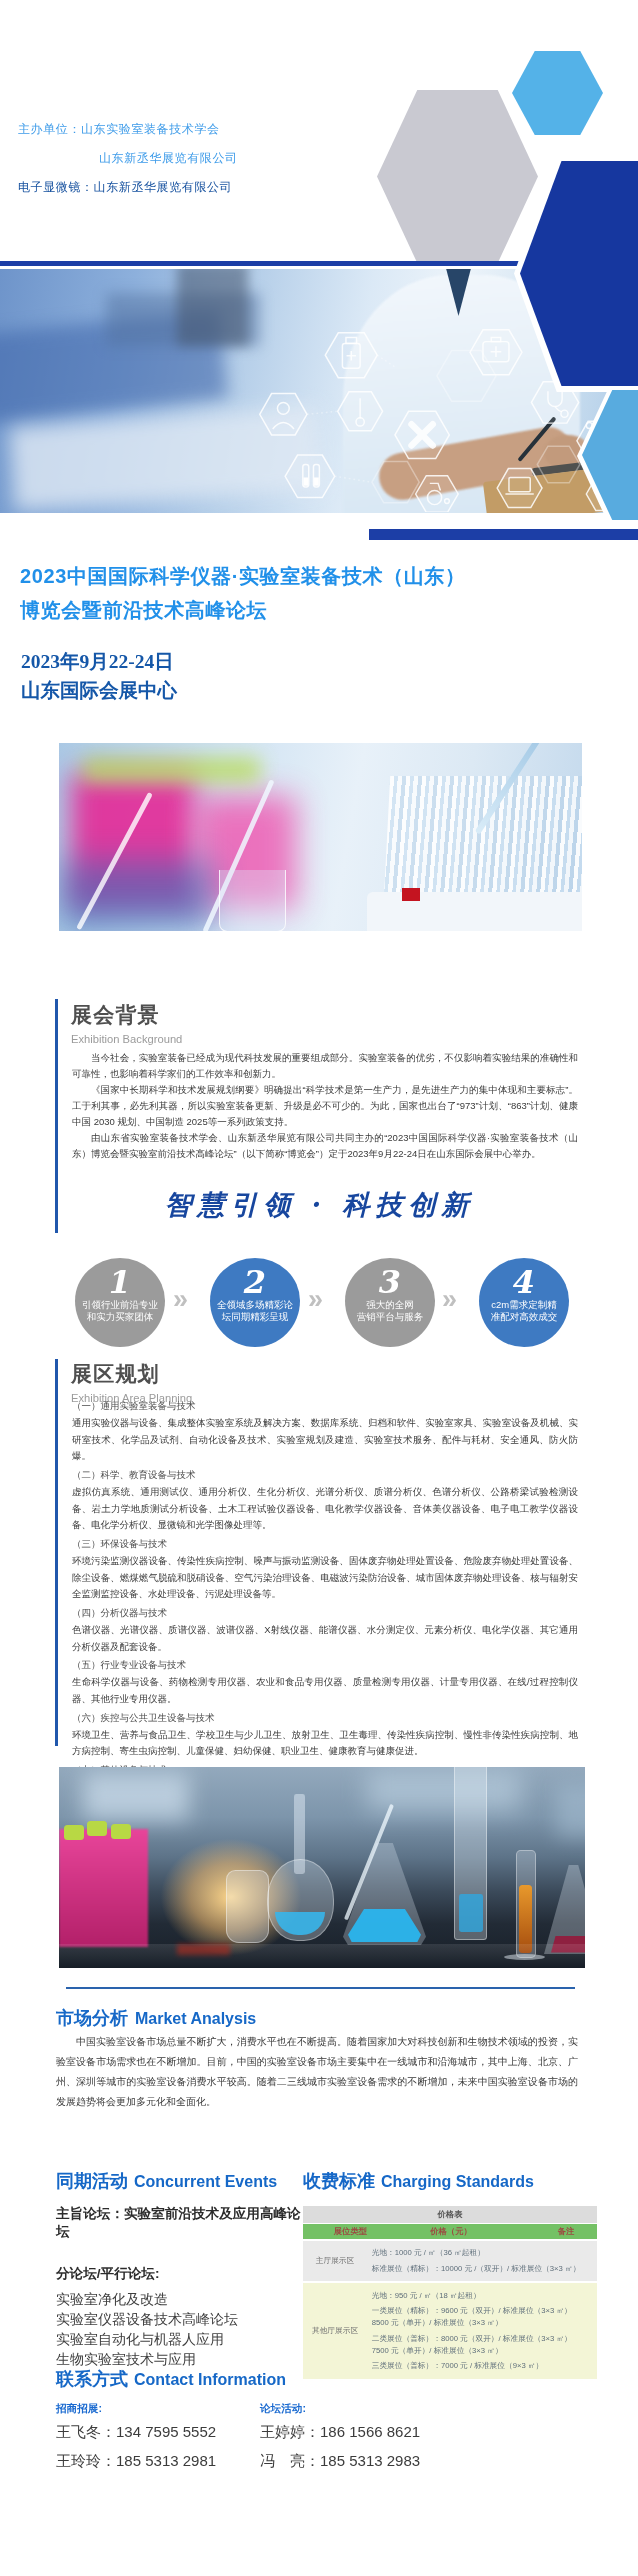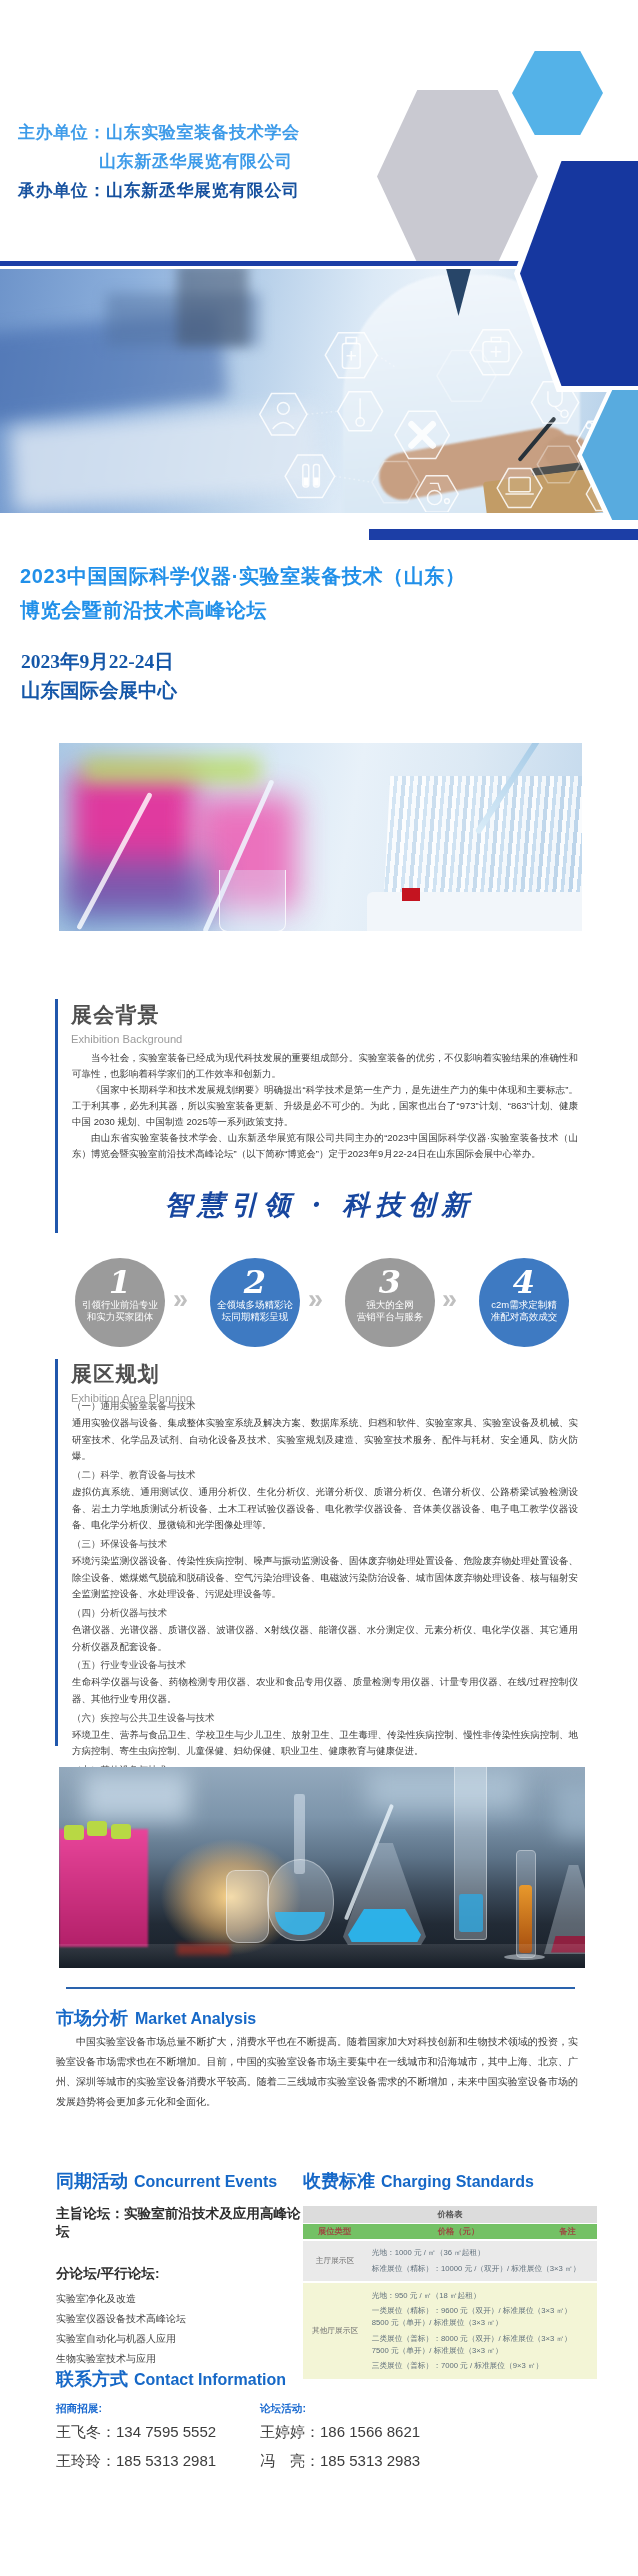--- a/index.html
+++ b/index.html
@@ -1,21 +1,21 @@
 <!DOCTYPE html>
 <html style="font-size:9.5px"><head>
 <meta charset="utf-8">
 <style>
   html,body{margin:0;padding:0;background:#fff;}
   .page{position:relative;width:639px;height:2576px;background:#fff;overflow:hidden;
         font-family:"Liberation Sans",sans-serif;}
   .abs{position:absolute;}
 
   
-  .org-line{position:absolute;font-size:17px;font-weight:bold;letter-spacing:0.6px;white-space:nowrap;}
+  .org-line{position:absolute;font-size:12px;font-weight:normal;letter-spacing:0.6px;white-space:nowrap;}
   .c-light{color:#3D9BE9;}
   .c-dark{color:#15509E;}
 
   
   .hex-flat{clip-path:polygon(25% 0,75% 0,100% 50%,75% 100%,25% 100%,0 50%);}
   .hex-left{clip-path:polygon(0 50%,25% 0,100% 0,100% 100%,25% 100%);}
 
   
   .hero{position:absolute;left:0;top:269px;width:639px;height:244px;overflow:hidden;z-index:1;
     background:linear-gradient(100deg,#6e94ca 0%,#8db0dc 20%,#b6cfe9 38%,#dbe9f6 55%,#edf4fa 68%,#d3e4f2 82%,#a8c7e5 100%);}
@@ -116,29 +116,29 @@
 
   .market-body{line-height:20px;font-size:10px;}
 
   
   .events{position:absolute;left:56px;top:2169px;width:248px;}
   .ev-head{color:#1668c7;white-space:nowrap;}
   .ev-head .zh{font-size:18px;font-weight:bold;}
   .ev-head .en{font-size:16px;font-weight:bold;margin-left:6px;}
   .keynote{margin-top:12px;font-size:13.6px;font-weight:bold;color:#2b2b2b;}
   .forums-label{margin-top:24px;font-size:13.6px;font-weight:bold;color:#2b2b2b;}
-  .forum-item{font-size:10px;color:#3f3f3f;line-height:20px;}
+  .forum-item{font-size:14px;color:#3f3f3f;line-height:20px;}
   .forum-list{margin-top:6px;}
 
   
   .charging{position:absolute;left:303px;top:2169px;width:296px;}
   .c-table{margin-top:13px;width:294px;font-size:7.7px;}
   .t-caption{height:16.6px;background:#dcdcdc;display:flex;align-items:center;justify-content:center;font-size:8.3px;font-weight:bold;color:#555;text-align:right;}
   .t-head{display:flex;background:#74c165;height:15.4px;align-items:center;color:#9c4a41;font-weight:bold;font-size:8.3px;margin-top:1.2px;}
-  .t-head .th1{width:64px;text-align:left;padding-left:15px;}
+  .t-head .th1{width:64px;text-align:right;}
   .t-head .th2{width:168px;text-align:center;}
   .t-head .th3{width:62px;text-align:center;}
   .t-row{display:flex;margin-top:1.8px;}
   .t-zone{width:64px;display:flex;align-items:center;justify-content:center;color:#6f6f6f;flex:none;}
   .t-prices{width:230px;padding:3px 0 3px 4.7px;box-sizing:border-box;color:#5e6e7a;}
   .t-row.r1{background:#eaeaea;}
   .t-row.r2{background:#f3f5d6;}
   .pg{margin:3.5px 0;line-height:12px;}
   .pline{line-height:12px;}
 
@@ -152,21 +152,21 @@
   .hr-blue{position:absolute;left:66px;top:1987px;width:509px;height:1.8px;background:#2a63ad;}
   .bar-dark{position:absolute;background:#1c3ea6;}
 </style>
 </head>
 <body>
 
 <div class="page">
 
   <div class="org-line c-light" style="left:18px;top:121px;"><span>主办单位：</span><span>山东实验室装备技术学会</span></div>
   <div class="org-line c-light" style="left:99px;top:150px;"><span>山东新丞华展览有限公司</span></div>
-  <div class="org-line c-dark" style="left:18px;top:179px;"><span>承办单位：</span><span>山东新丞华展览有限公司</span></div>
+  <div class="org-line c-dark" style="left:18px;top:179px;"><span>电子显微镜：</span><span>山东新丞华展览有限公司</span></div>
 
   <div class="abs hex-flat" style="left:512px;top:51px;width:91px;height:84px;background:#54b2e8;"></div>
   <div class="abs hex-flat" style="left:373px;top:85px;width:170px;height:182px;background:#fff;"></div>
   <div class="abs hex-flat" style="left:377px;top:90px;width:161px;height:173px;background:#c9c9d1;"></div>
   <div class="bar-dark" style="left:0;top:261px;width:639px;height:4.7px;"></div>
 
   <div class="hero">
     <div class="hero-bed1"></div>
     <div class="hero-bed3"></div>
     <div class="hero-cab"></div>

